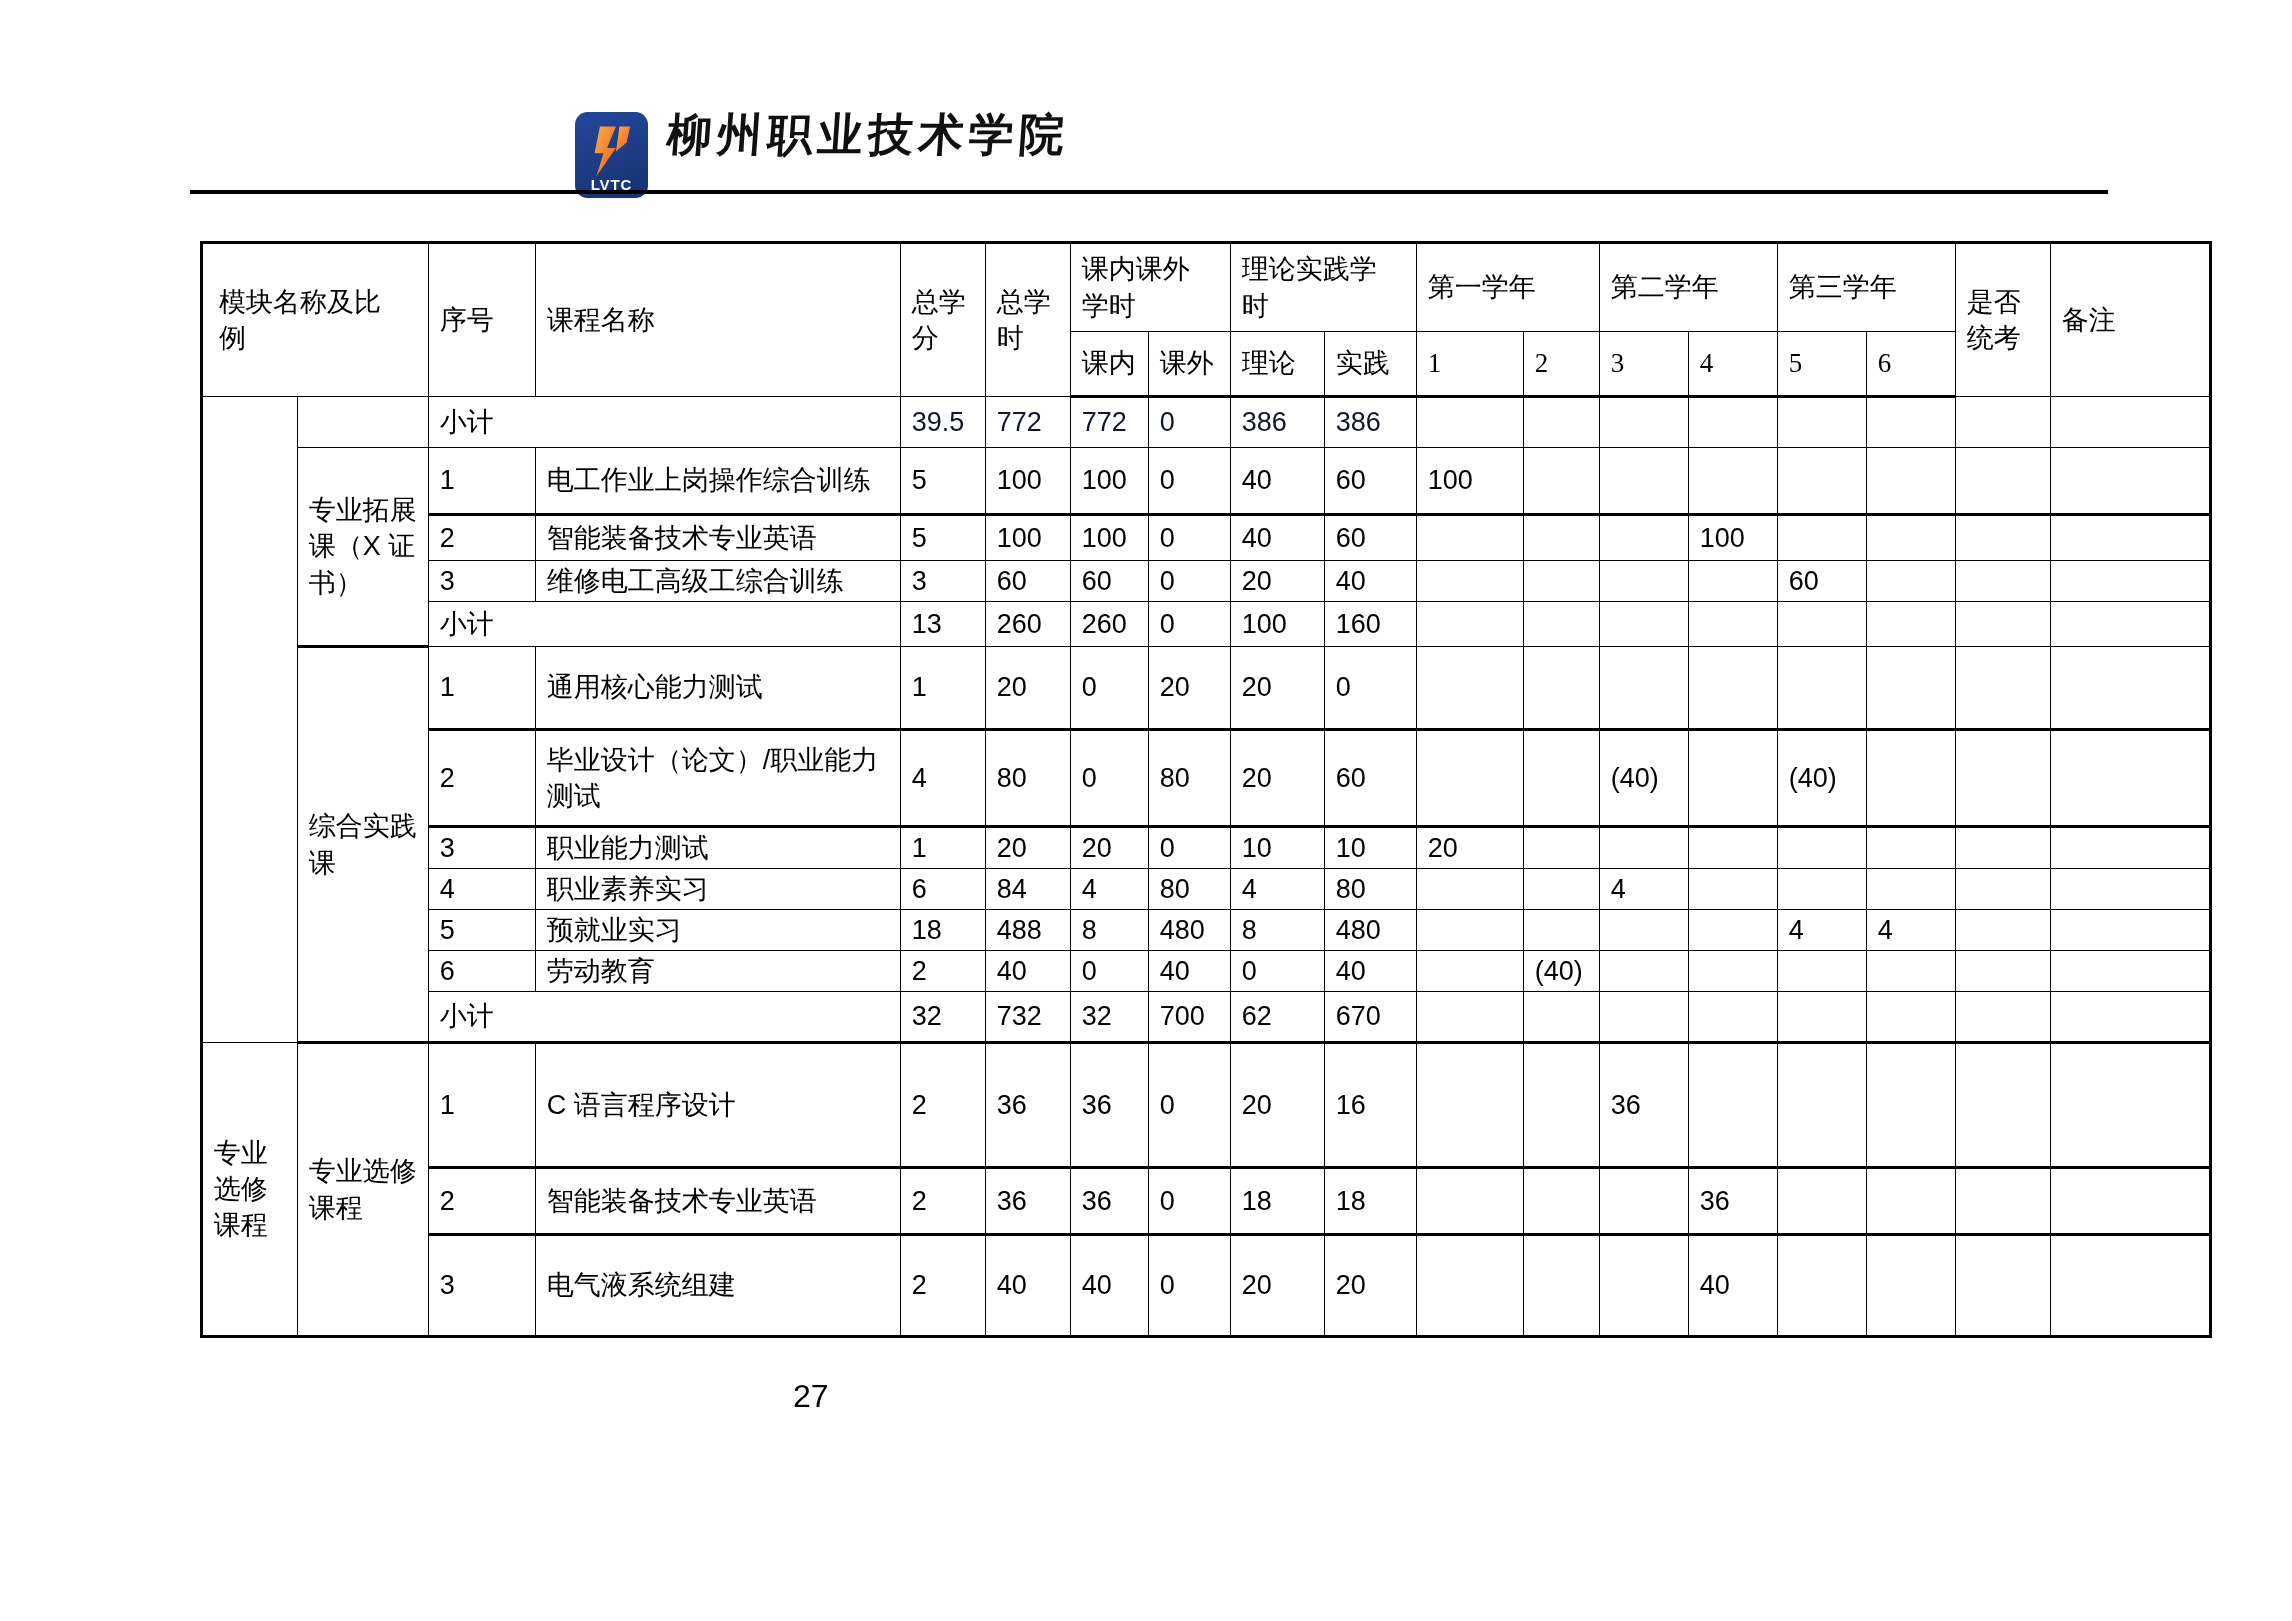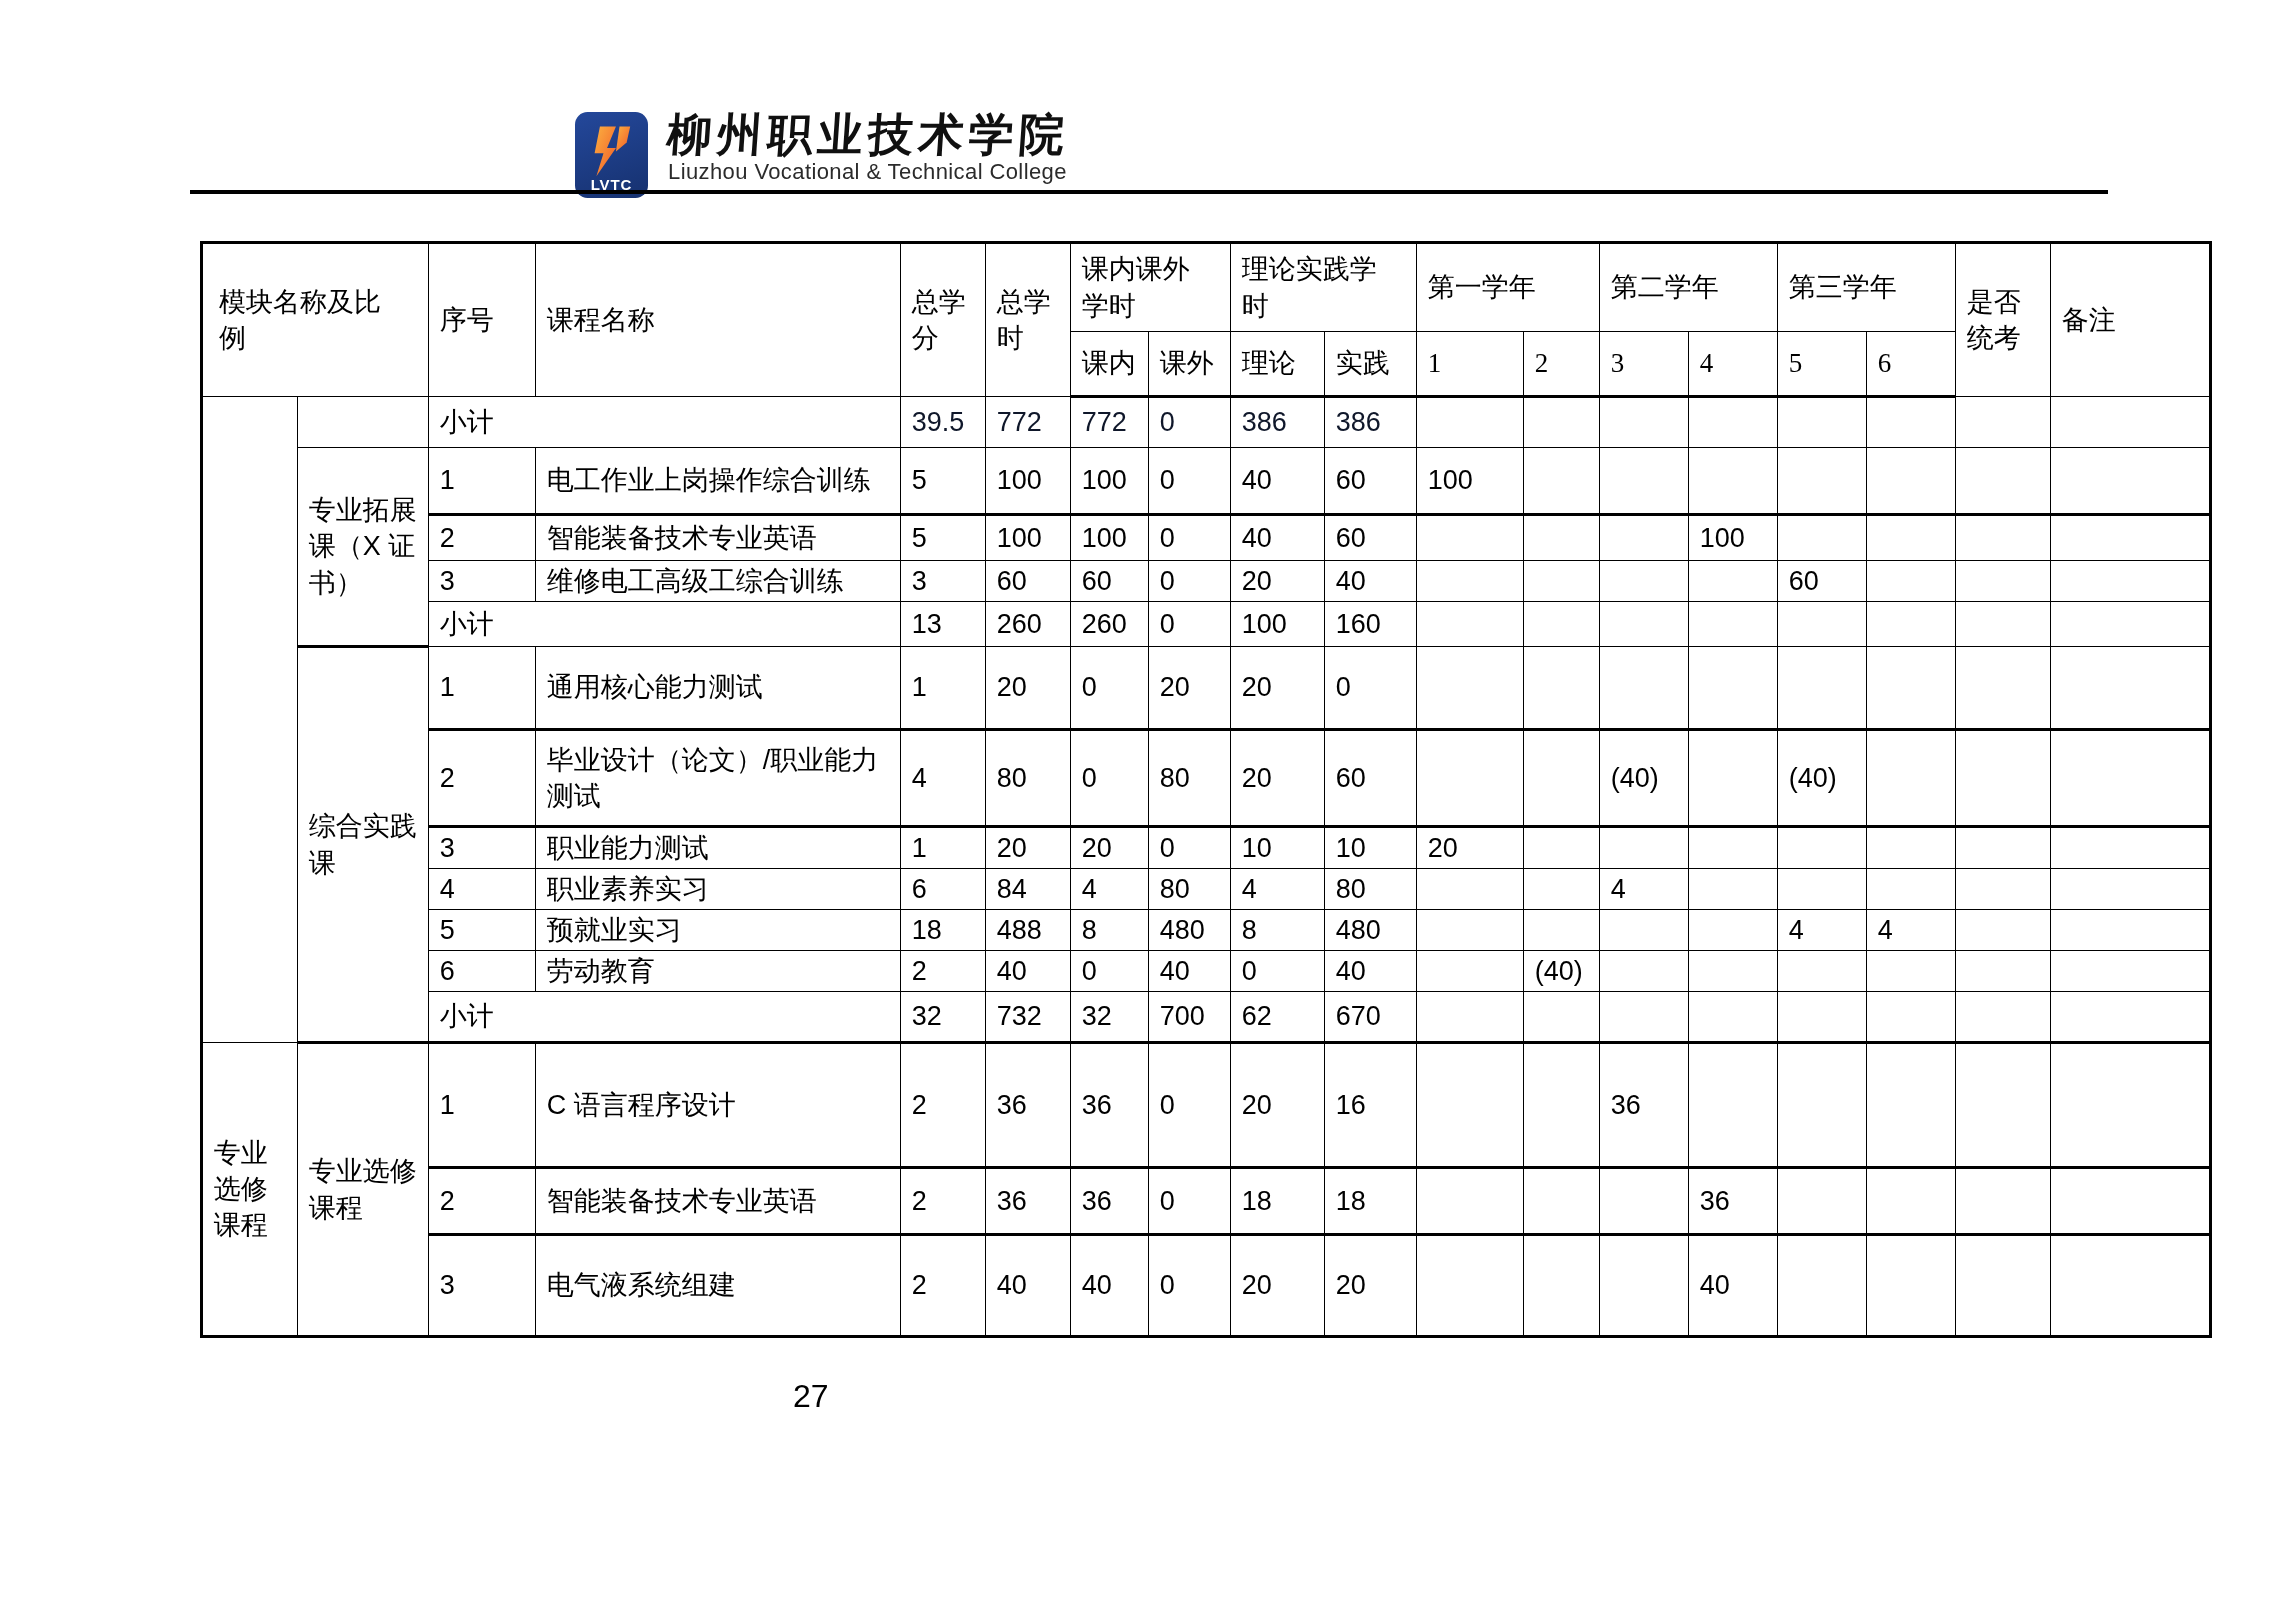--- a/index.html
+++ b/index.html
@@ -62,21 +62,20 @@
           <stop offset="0" stop-color="#fbb040"></stop>
             <stop offset="1" stop-color="#f15a29"></stop>
         </linearGradient>
       </defs>
       <polygon points="28,16 46,16 36,40 46,40 24,72 32,46 22,46" fill="url(#og)"></polygon>
       <polygon points="50,16 62,16 58,34 46,44" fill="url(#og)"></polygon>
     </svg>
     <div class="lvtc">LVTC</div>
   </div>
   <div class="college-cn">柳州职业技术学院</div>
-  <div class="college-en">Liuzhou Vocational &amp; Technical College</div>
   <div class="header-rule"></div>
 </div>
 
 <table class="curriculum">
   <colgroup>
     <col class="c1">
       <col class="c2">
       <col class="c3">
       <col class="c4">
       <col class="c5">

